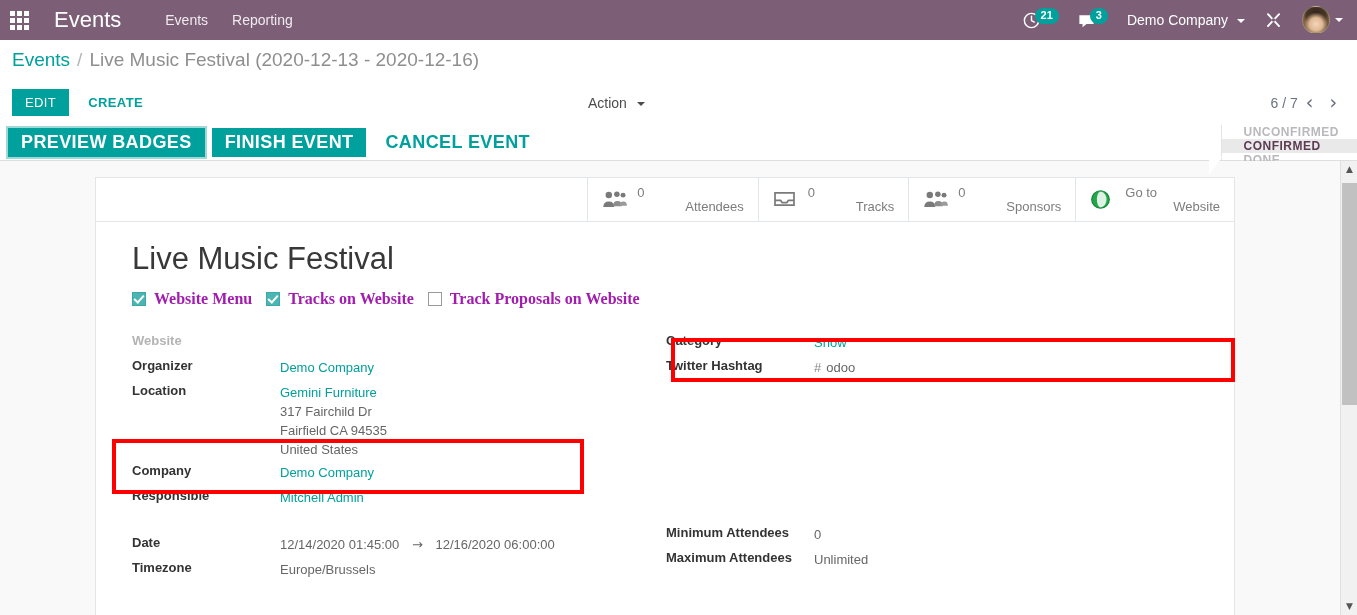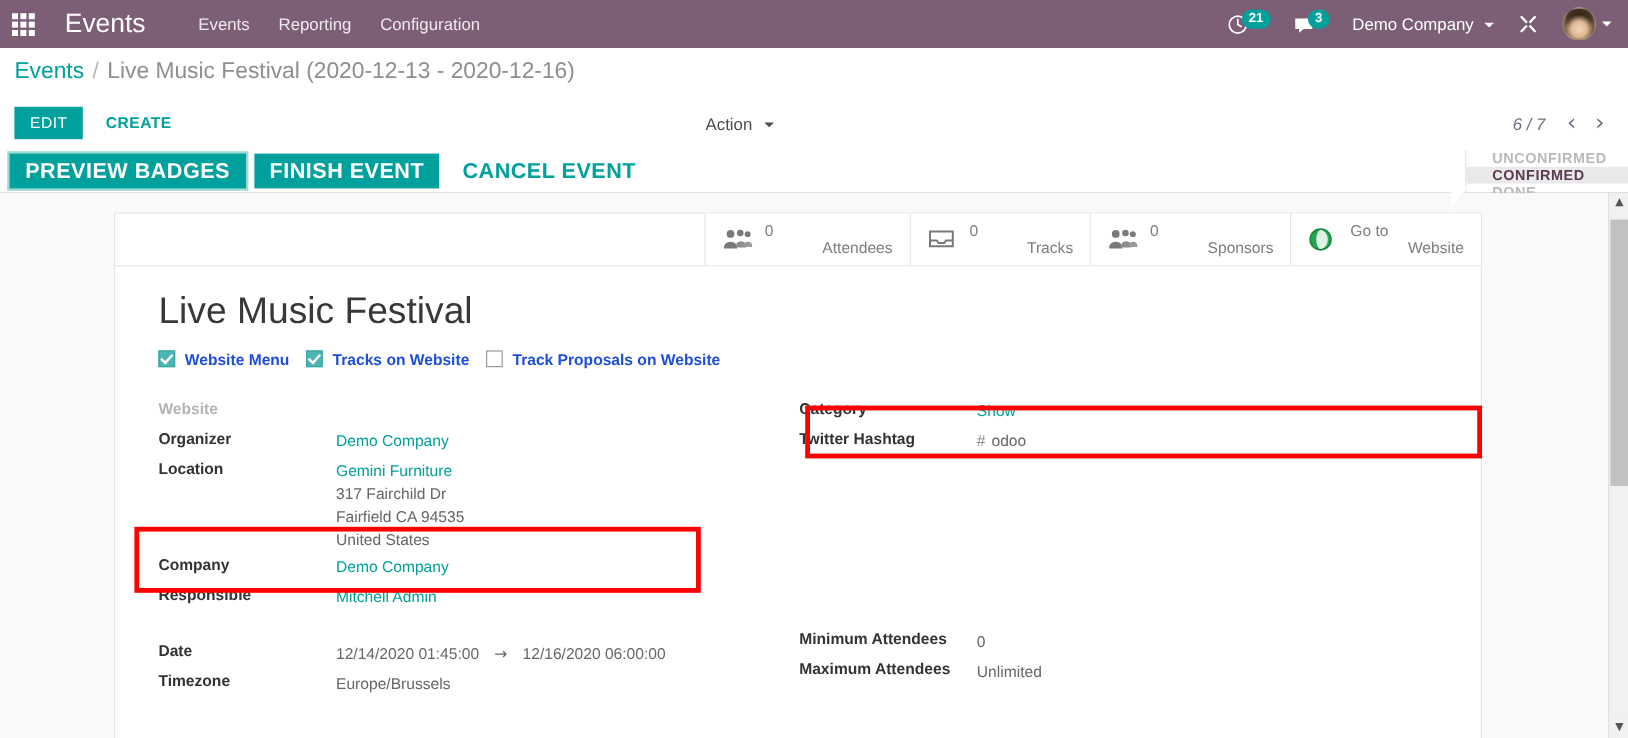--- a/index.html
+++ b/index.html
@@ -144,21 +144,21 @@
     border-top: 4px solid #4c4c4c;
     margin-left: 6px;
     vertical-align: middle;
   }
   #pager {
     margin-left: auto;
     display: flex; align-items: center;
     color: #6a7282;
     font-size: 14px;
   }
-  #pager-value { margin-right: 10px; white-space: nowrap; font-style: italic; }
+  #pager-value { white-space: nowrap; }
   .pager-arrow {
     font-size: 19px; line-height: 1;
     padding: 0 8px;
     color: #6a7282;
     cursor: pointer;
     font-family: "DejaVu Sans", sans-serif;
   }
 
   
   #status-bar-row {
@@ -309,21 +309,21 @@
     border-color: #3ba9a7;
   }
   .cb-box.checked::after {
     content: "";
     width: 4px; height: 8px;
     border: solid #ffffff;
     border-width: 0 2px 2px 0;
     transform: rotate(42deg);
     margin-top: -2px;
   }
-  .cb-label { font-size: 13px; font-weight: bold; color: #1d4ed8; white-space: nowrap; }
+  .cb-label { font-size: 16px; font-weight: bold; color: #a21caf; white-space: nowrap; font-family: Liberation Serif, serif; }
   #highlight-checkbox {
     position: absolute;
     left: 112px; top: 278px;
     width: 472px; height: 55px;
     border: 4px solid #ff0000;
     pointer-events: none;
     z-index: 8;
   }
 
   
@@ -408,21 +408,20 @@
         <i></i>
         <i></i>
     </span>
   </div>
 
   <div id="nav-app-title">Events</div>
 
   <div class="nav-menu">
     <div class="nav-menu-item">Events</div>
     <div class="nav-menu-item">Reporting</div>
-    <div class="nav-menu-item">Configuration</div>
   </div>
 
   <div id="nav-right">
 
     <div class="nav-systray">
       <svg class="sys-icon" viewBox="0 0 24 24">
         <circle cx="12" cy="12" r="9" fill="none" stroke="#ffffff" stroke-width="1.8"></circle>
         <path d="M12 6.5 V12 L15.5 14" fill="none" stroke="#ffffff" stroke-width="1.8" stroke-linecap="round"></path>
       </svg>
       <span class="sys-badge">21</span>

